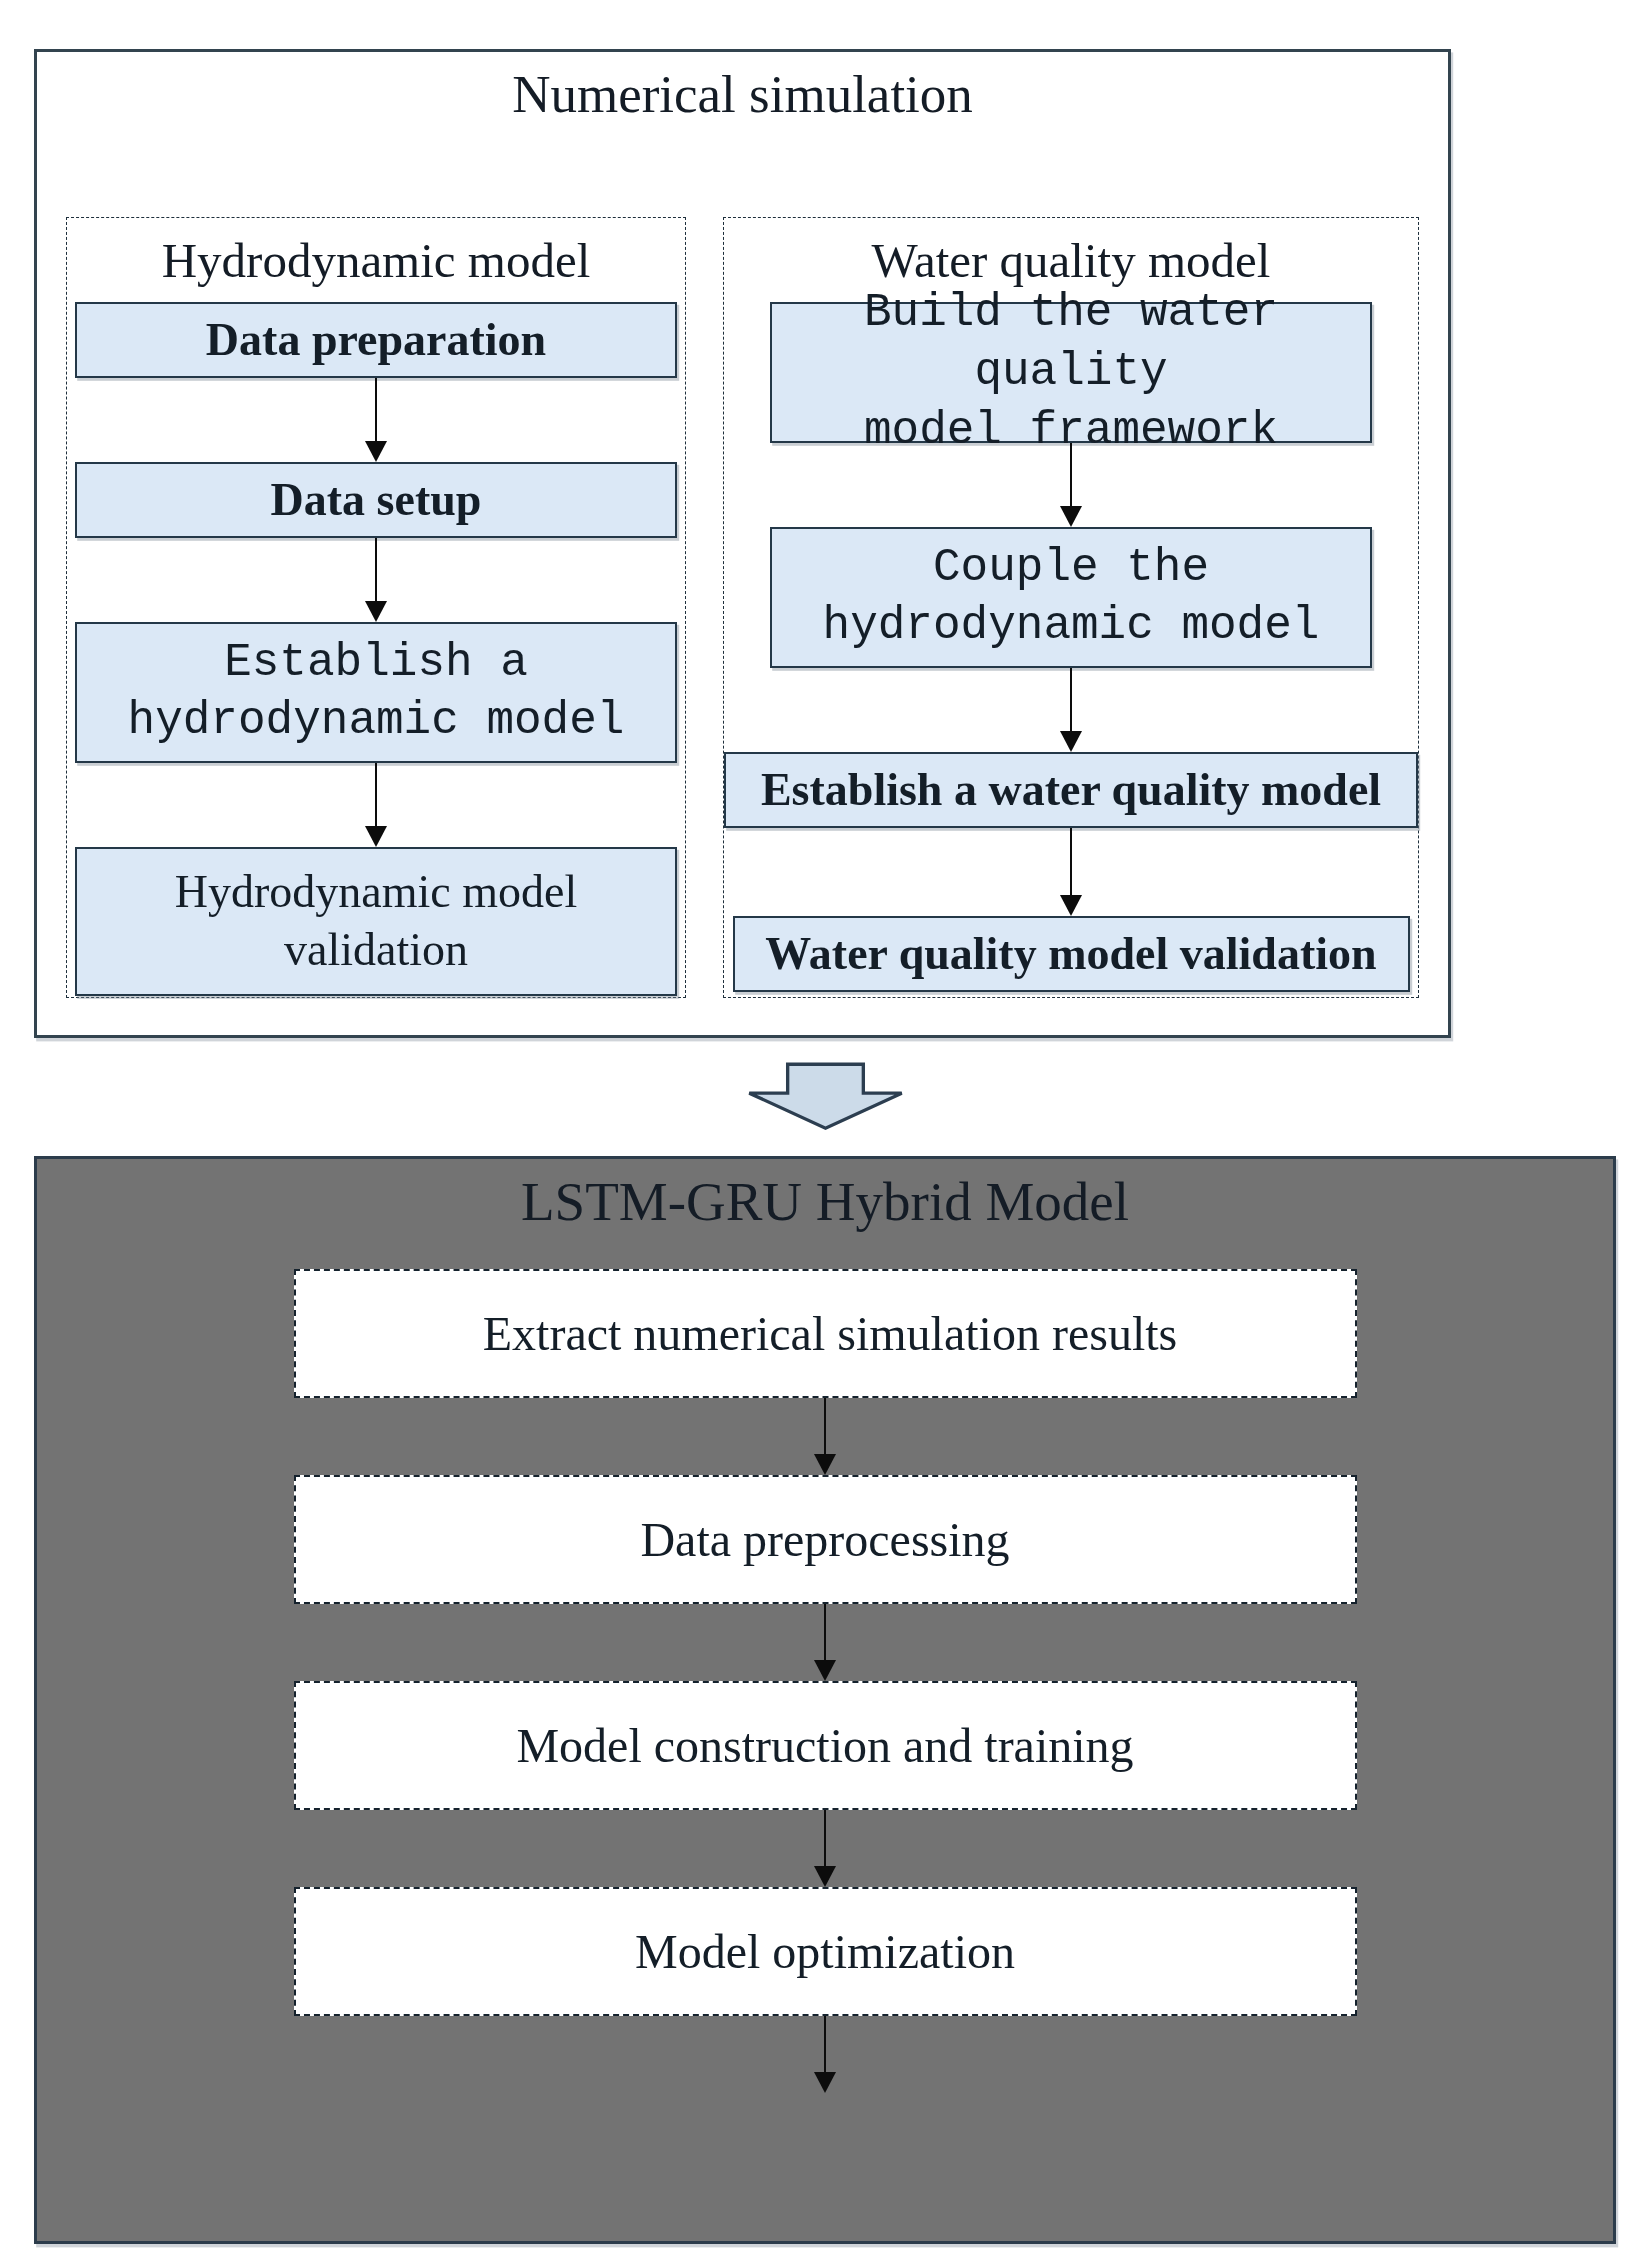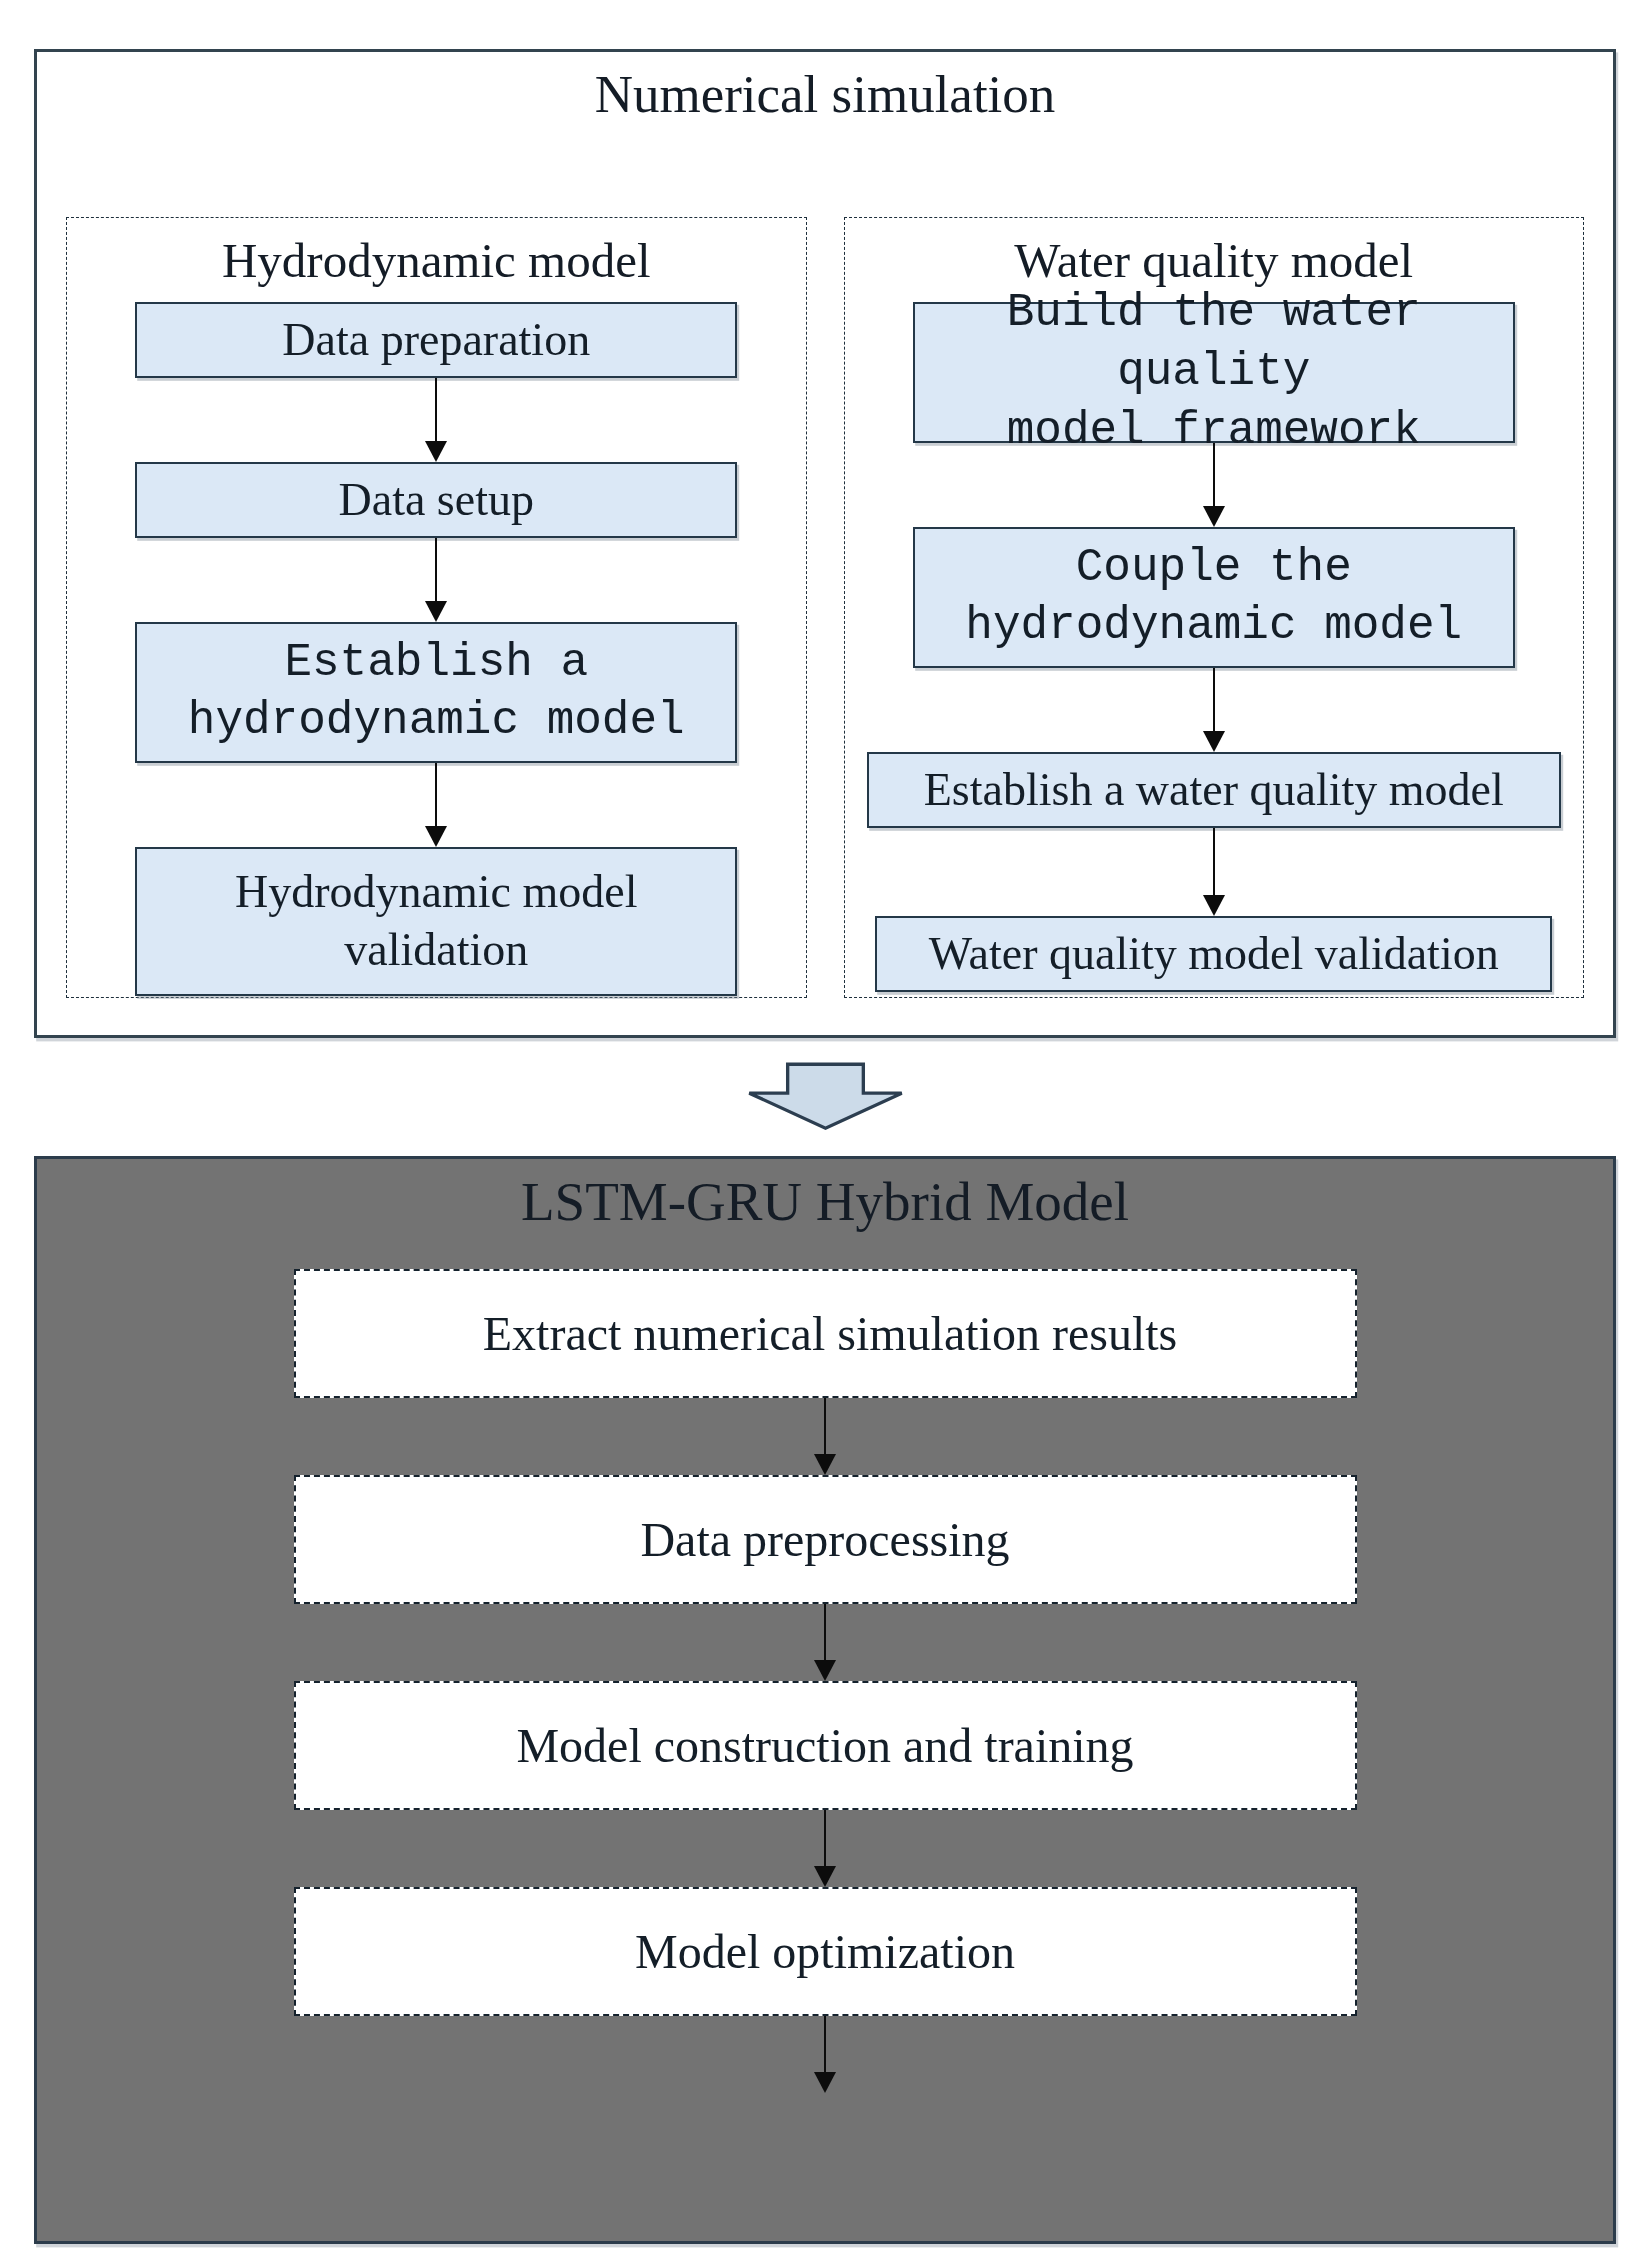--- a/index.html
+++ b/index.html
@@ -10,21 +10,21 @@
     background:#ffffff;
     font-family:"Liberation Serif","DejaVu Serif",serif;
     color:#16202b;
     overflow:hidden;
   }
 
   
   #section-numerical{
     position:absolute;
     left:34px; top:49px;
-    width:1582px; height:989px;
+    width:1417px; height:989px;
     box-sizing:border-box;
     border:3.4px solid #33444f;
     background:#ffffff;
     box-shadow:2.2px 3.4px 0 rgba(120,133,145,.35);
   }
   .ns-title{
     margin-top:13.4px;
     text-align:center;
     font-size:53px;
     line-height:1.1;
@@ -62,21 +62,21 @@
     box-shadow:2.2px 2.8px 0 rgba(120,133,145,.4);
     display:flex;
     align-items:center;
     justify-content:center;
     text-align:center;
     white-space:pre-line;
     font-size:46px;
     line-height:1.28;
     color:#141e28;
   }
-  .step.single{height:76px;}
+  .step.single{height:76px;font-weight:bold;}
   .step.double{height:141px;font-family:Liberation Mono, monospace;}
   .step.double-tall{height:149px;}
   .step.mt{margin-top:7.8px;}
   .w1240{width:694px;}
   .w1210{width:677px;}
 
   
   .varrow{
     display:flex;
     flex-direction:column;

